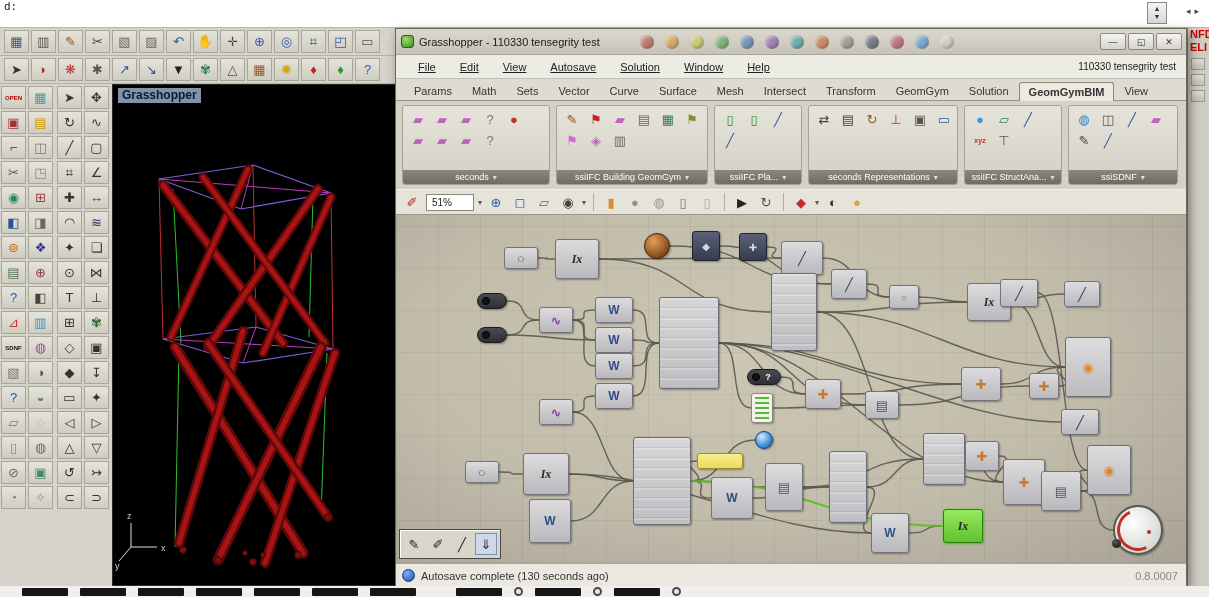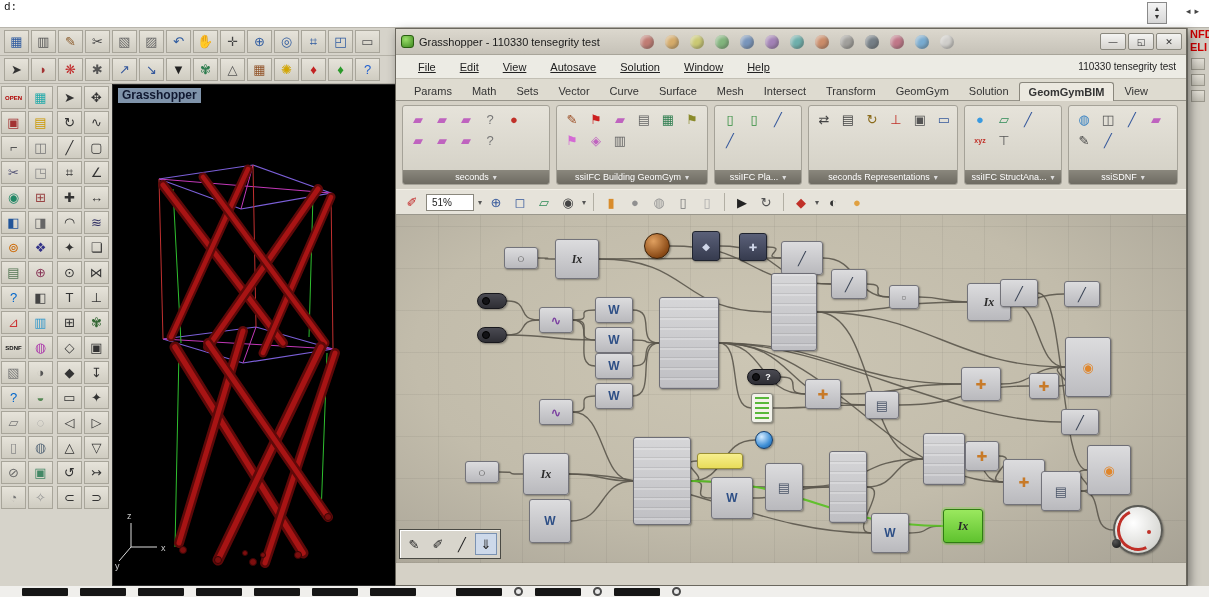--- a/index.html
+++ b/index.html
@@ -672,20 +672,25 @@
         <div class="node n-gray" style="left: 645px; top: 256px; width: 40px; height: 40px;">
           <span class="g" style="color: rgb(74, 85, 104);">▤</span>
         </div>
         <div class="node n-orange" style="left: 691px; top: 230px; width: 44px; height: 50px;">
           <span class="g" style="color: rgb(224, 134, 43);">◉</span>
         </div>
         <div class="node n-dial" style="left: 717px; top: 290px; width: 50px; height: 50px;">
           <span class="dialdot"></span>
         </div>
       </div>
+    <div id="ghstatus">
+      <span id="auticon"></span>
+      <span>Autosave complete (130 seconds ago)</span>
+      <span id="ghver">0.8.0007</span>
+    </div>
   </div>
 
   <div id="taskbar">
       <span class="tb-b"></span>
       <span class="tb-b"></span>
       <span class="tb-b"></span>
       <span class="tb-b"></span>
       <span class="tb-b"></span>
       <span class="tb-b"></span>
       <span class="tb-b"></span>

